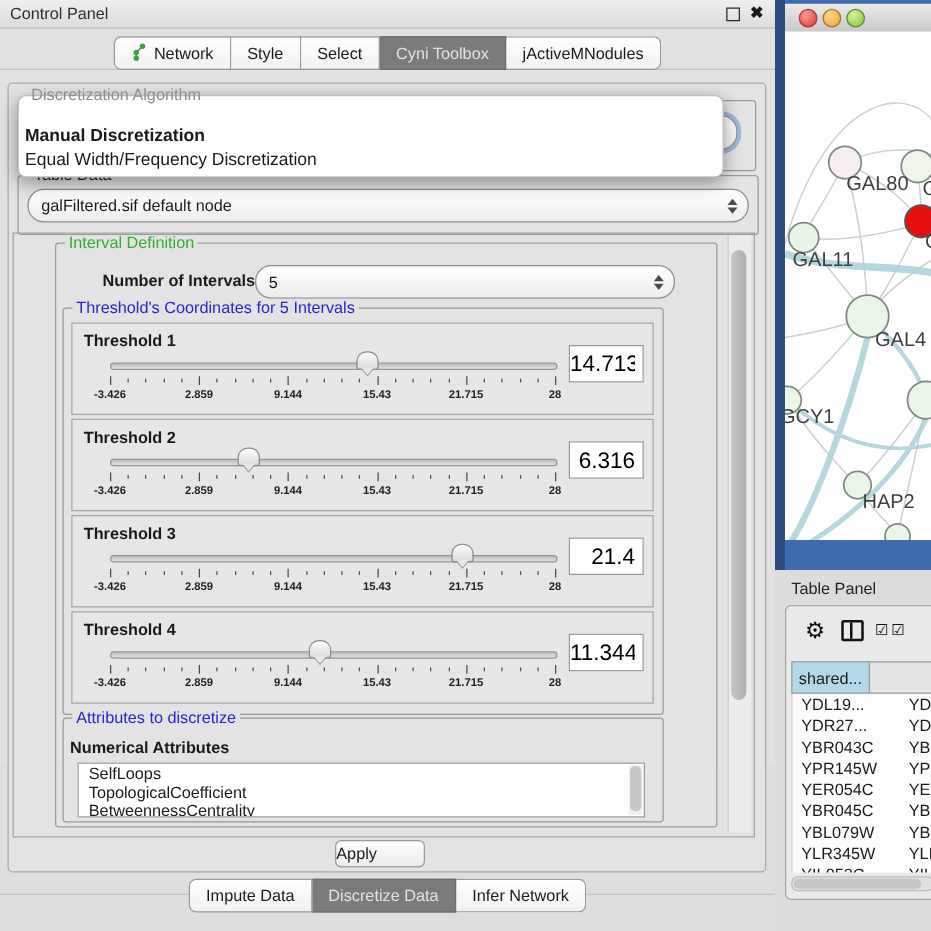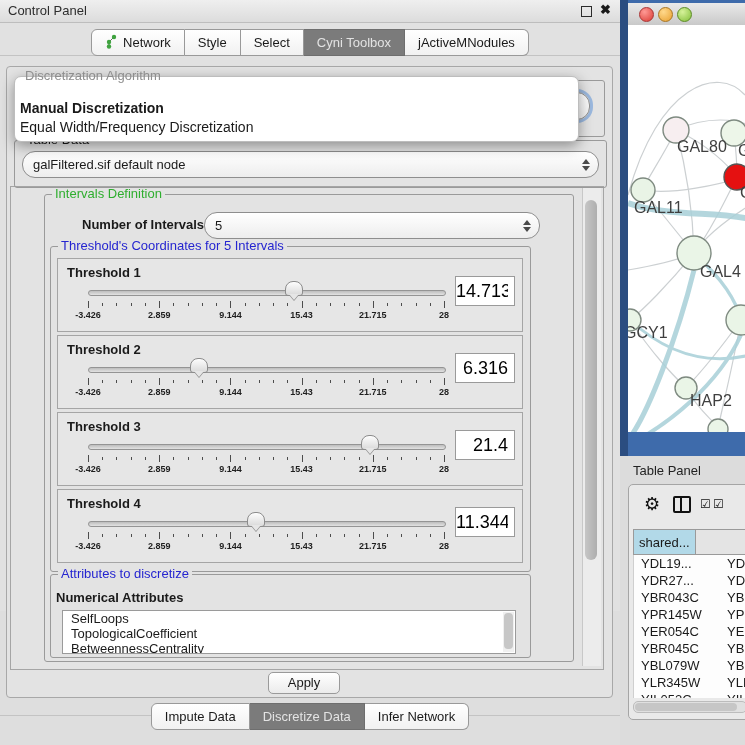--- a/index.html
+++ b/index.html
@@ -84,21 +84,21 @@
 
   #attr-group{left:50px;top:574px;width:479px;height:82px;}
   #attr-label{left:58px;top:567px;color:#2525d0;}
   #attr-sub{left:56px;top:590px;font-size:13px;font-weight:bold;}
   #attr-list{left:62px;top:610px;width:452px;height:42px;background:#fff;border:1px solid #9a9a9a;overflow:hidden;}
   .attr-item{font-size:13px;line-height:15px;padding-left:8px;white-space:nowrap;}
   #attr-vscroll{right:1px;top:1px;width:11px;height:40px;background:#f0f0f0;position:absolute;}
   #attr-vthumb{left:1px;top:1px;width:9px;height:36px;border-radius:4px;background:#c7c7c7;position:absolute;}
 
   #apply-btn{left:268px;top:672px;width:70px;height:20px;background:linear-gradient(#ffffff,#ebebeb);
-      border:1px solid #9a9a9a;border-radius:5px;font-size:13px;text-align:center;line-height:20px;}
+      border:1px solid #9a9a9a;border-radius:5px;font-size:13px;text-align:left;line-height:20px;}
 
   
   #net-window{left:620px;top:0;width:130px;height:456px;background:#3e6bab;}
   #net-left-strip{left:0;top:0;width:8px;height:456px;background:#2b4d80;position:absolute;}
   #net-titlebar{left:8px;top:3px;width:122px;height:22px;background:linear-gradient(#eaeaea,#c9c9c9);
       border-bottom:1px solid #8f8f8f;position:absolute;}
   .tl{position:absolute;top:4px;width:13px;height:13px;border-radius:50%;}
   #tl-close{left:11px;background:radial-gradient(circle at 35% 30%,#ff9a95,#da3b34);border:1px solid #a33;}
   #tl-min{left:30px;background:radial-gradient(circle at 35% 30%,#ffd98c,#e8a030);border:1px solid #a87420;}
   #tl-zoom{left:49px;background:radial-gradient(circle at 35% 30%,#d6f29a,#83bf3a);border:1px solid #5c8c25;}
@@ -176,21 +176,21 @@
         <i class="up"></i>
         <i class="dn"></i>
       </span>
   </div>
 
   <div id="scrollpane" class="abs"></div>
   <div id="vscroll" class="abs"></div>
   <div id="vthumb" class="abs"></div>
 
   <div id="interval-group" class="abs grp"></div>
-  <div id="interval-label" class="abs grp-label">Intervals Definition</div>
+  <div id="interval-label" class="abs grp-label">Interval Definition</div>
   <div id="numint-label" class="abs">Number of Intervals</div>
   <div id="numint-combo" class="abs combo">
     <span class="cv">5</span>
     <span class="spin">
         <i class="up"></i>
         <i class="dn"></i>
       </span>
   </div>
 
   <div id="thresh-group" class="abs grp"></div>

